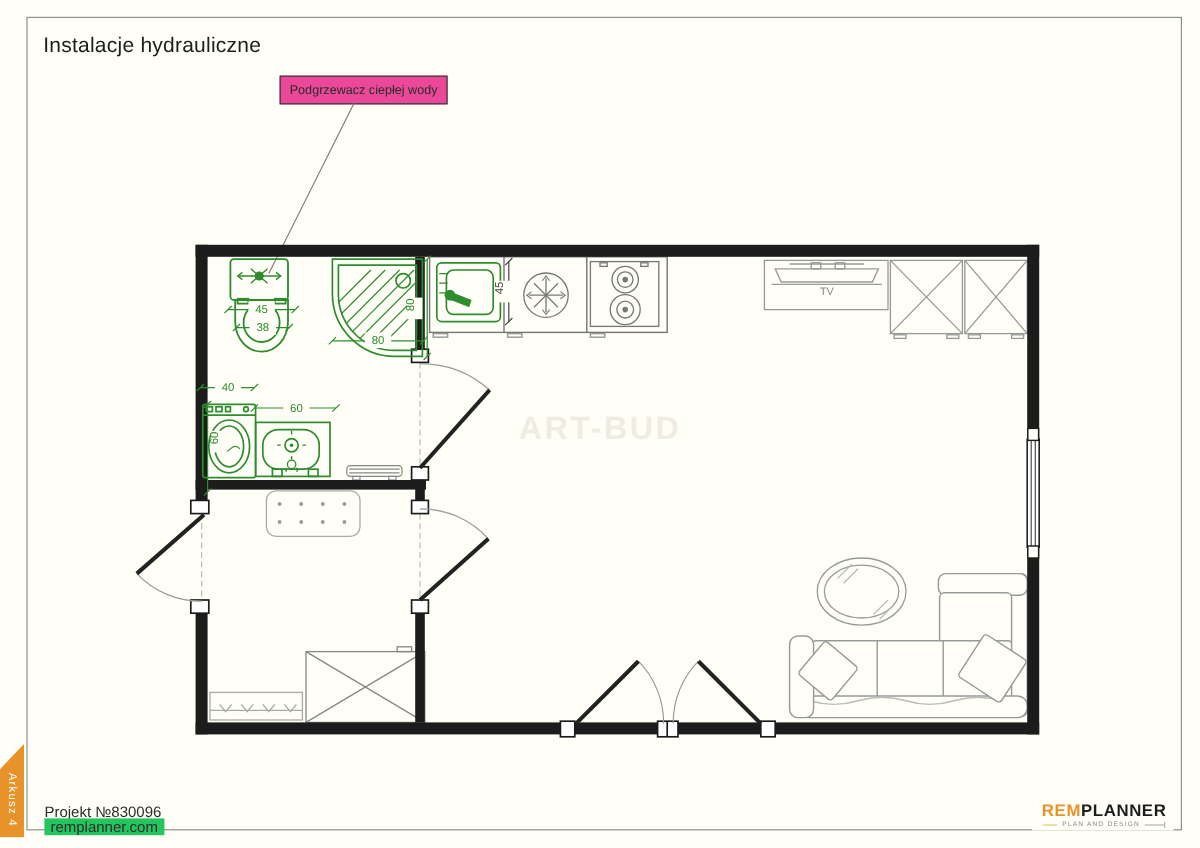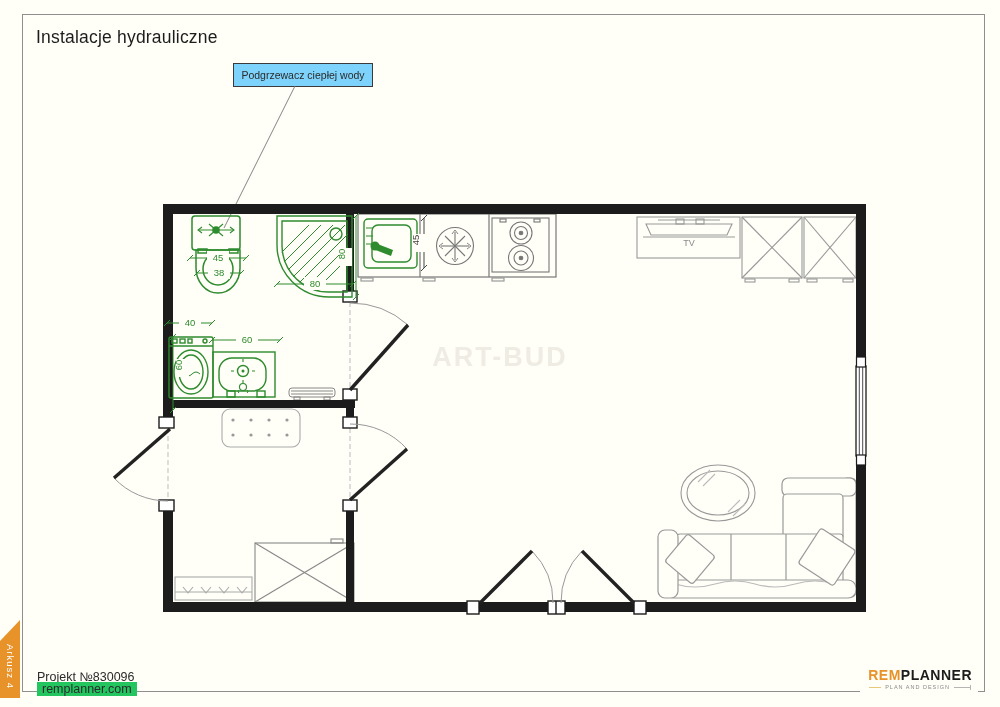--- a/index.html
+++ b/index.html
@@ -13,21 +13,21 @@
   .frame{
     position:absolute;left:22px;top:14px;width:961px;height:676px;
     border:1.5px solid #8f8f8f;
   }
   .page-title{
     position:absolute;left:36px;top:27px;
     font-size:17.5px;font-weight:500;letter-spacing:.2px;color:#1d1d1d;
   }
   .callout{
     position:absolute;left:233px;top:63px;width:138px;height:22px;
-    border:1px solid #3a3a3a;background:#7dd3fc;
+    border:1px solid #3a3a3a;background:#ec4899;
     display:flex;align-items:center;justify-content:center;
     font-size:10.5px;color:#2b2b2b;
   }
   .plan-svg{position:absolute;left:0;top:0;}
   .footer-project{
     position:absolute;left:37px;top:670px;
     font-size:12.5px;color:#2b2b2b;
   }
   .footer-site{
     position:absolute;left:37px;top:682px;

